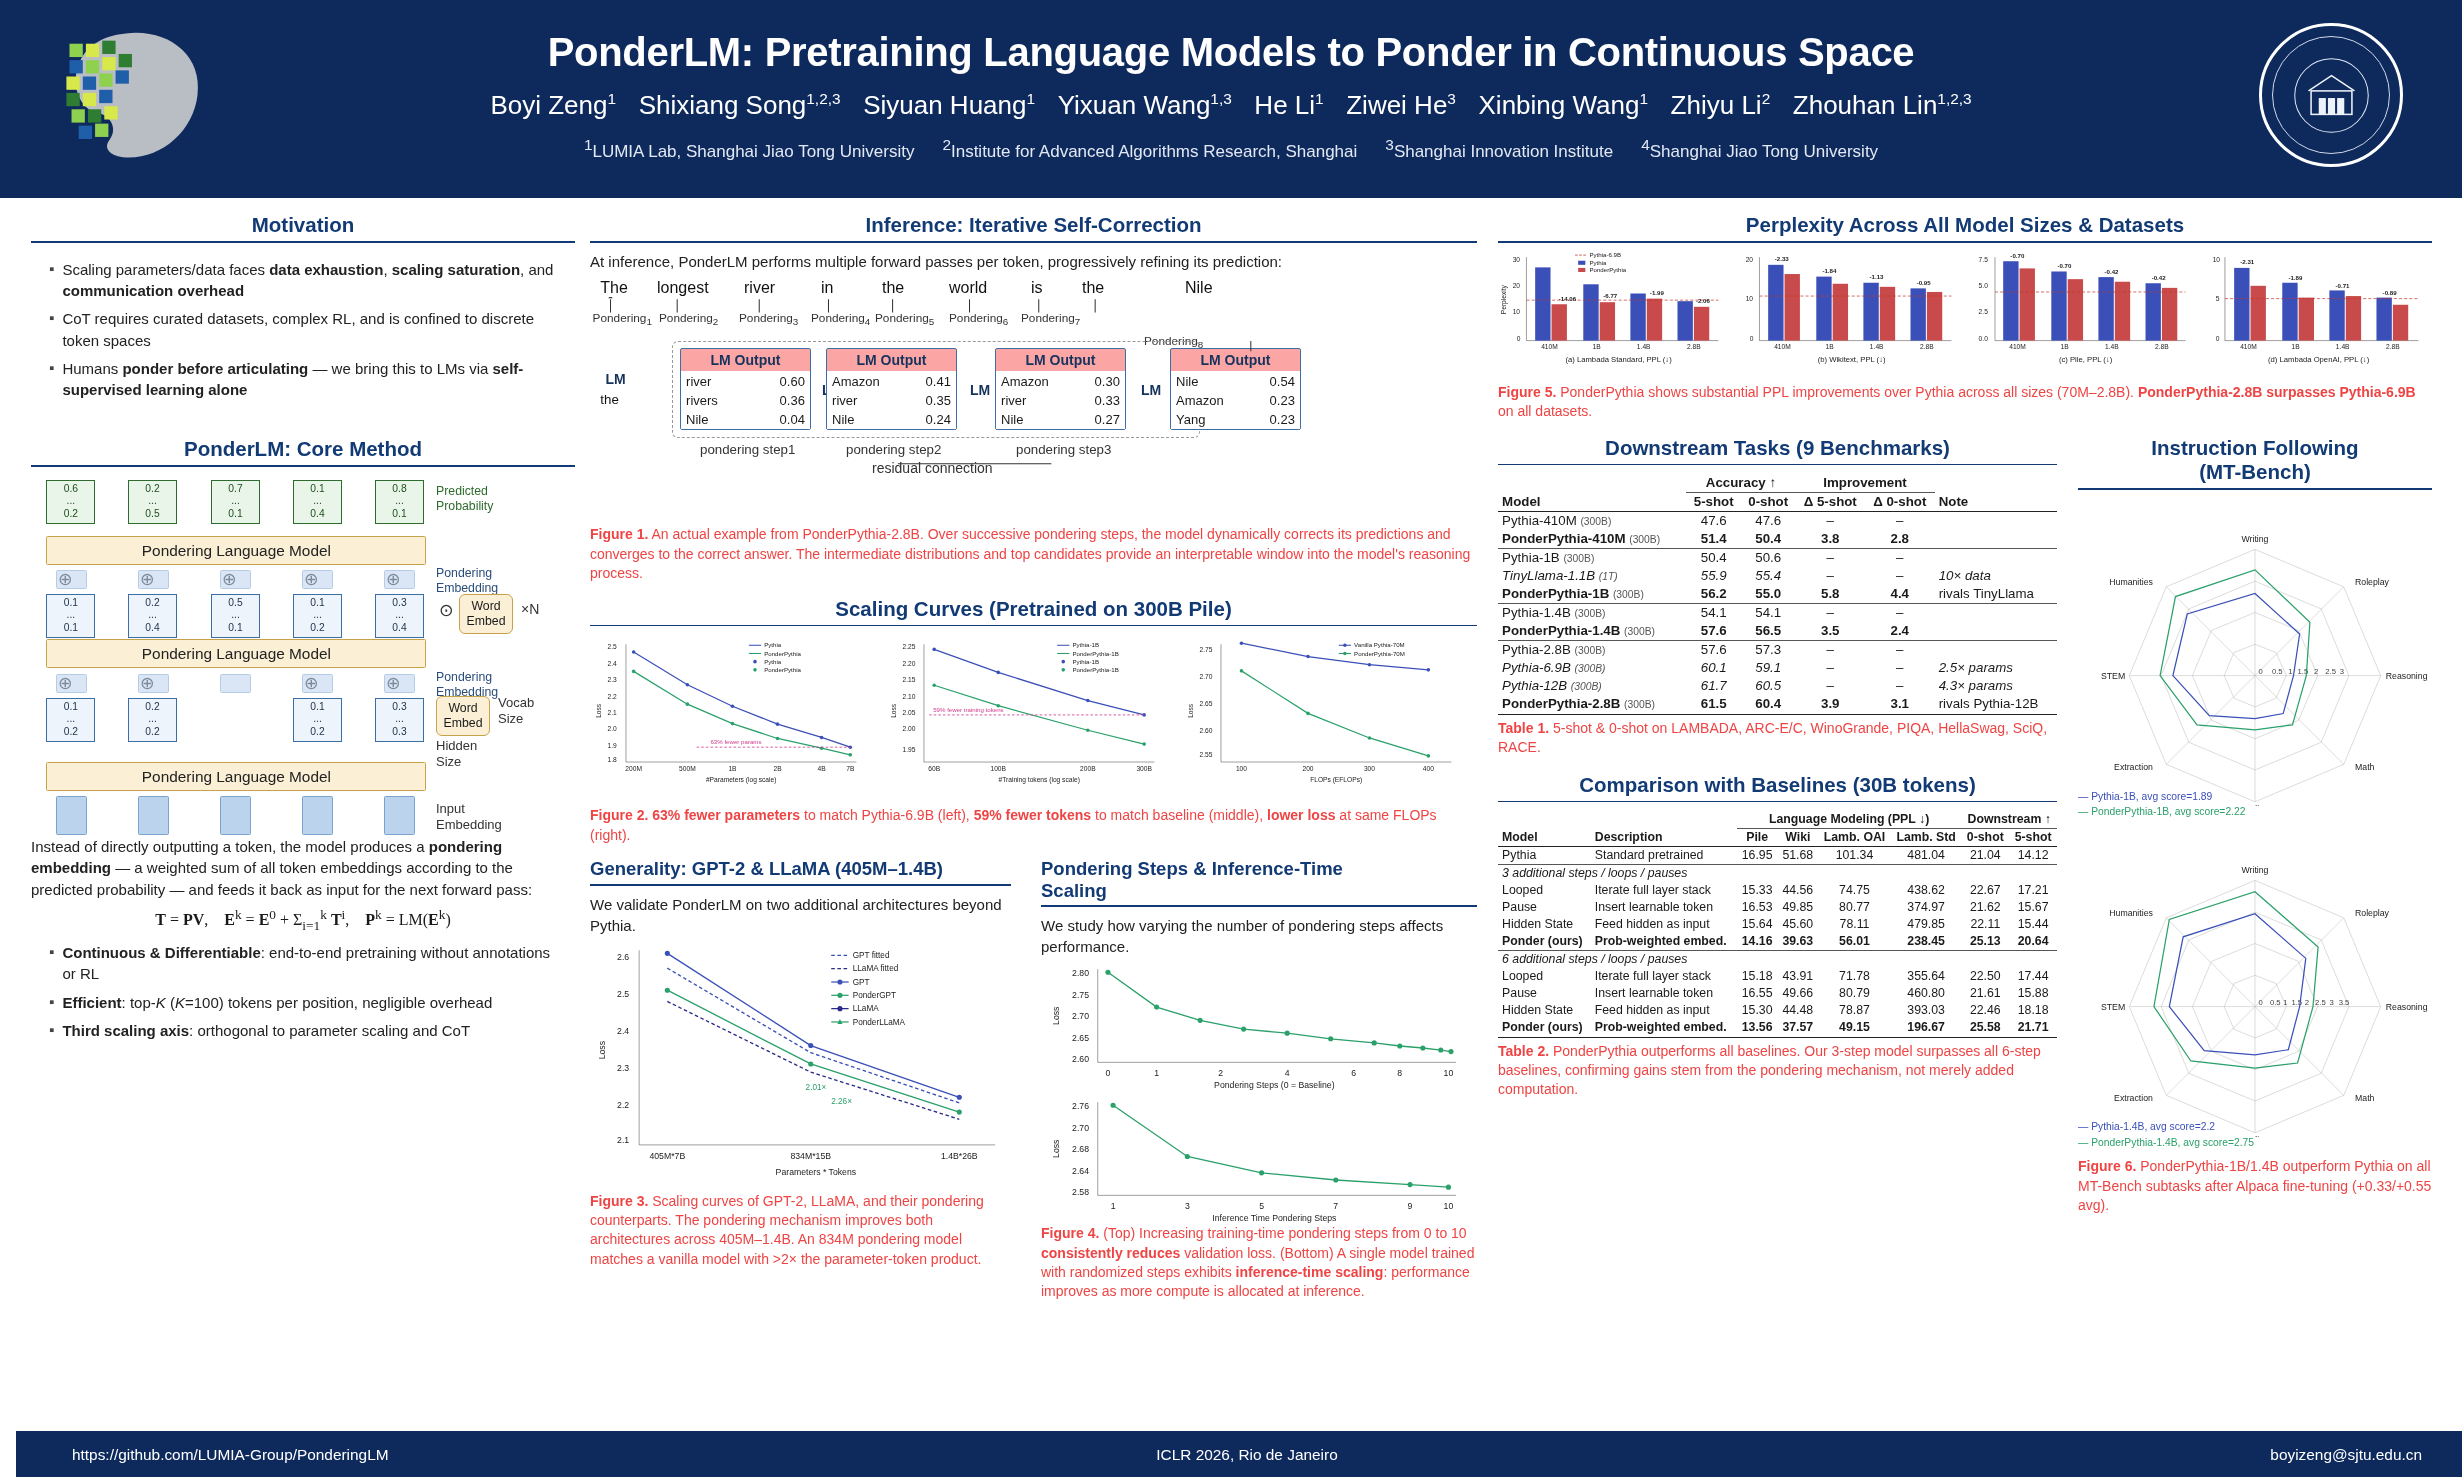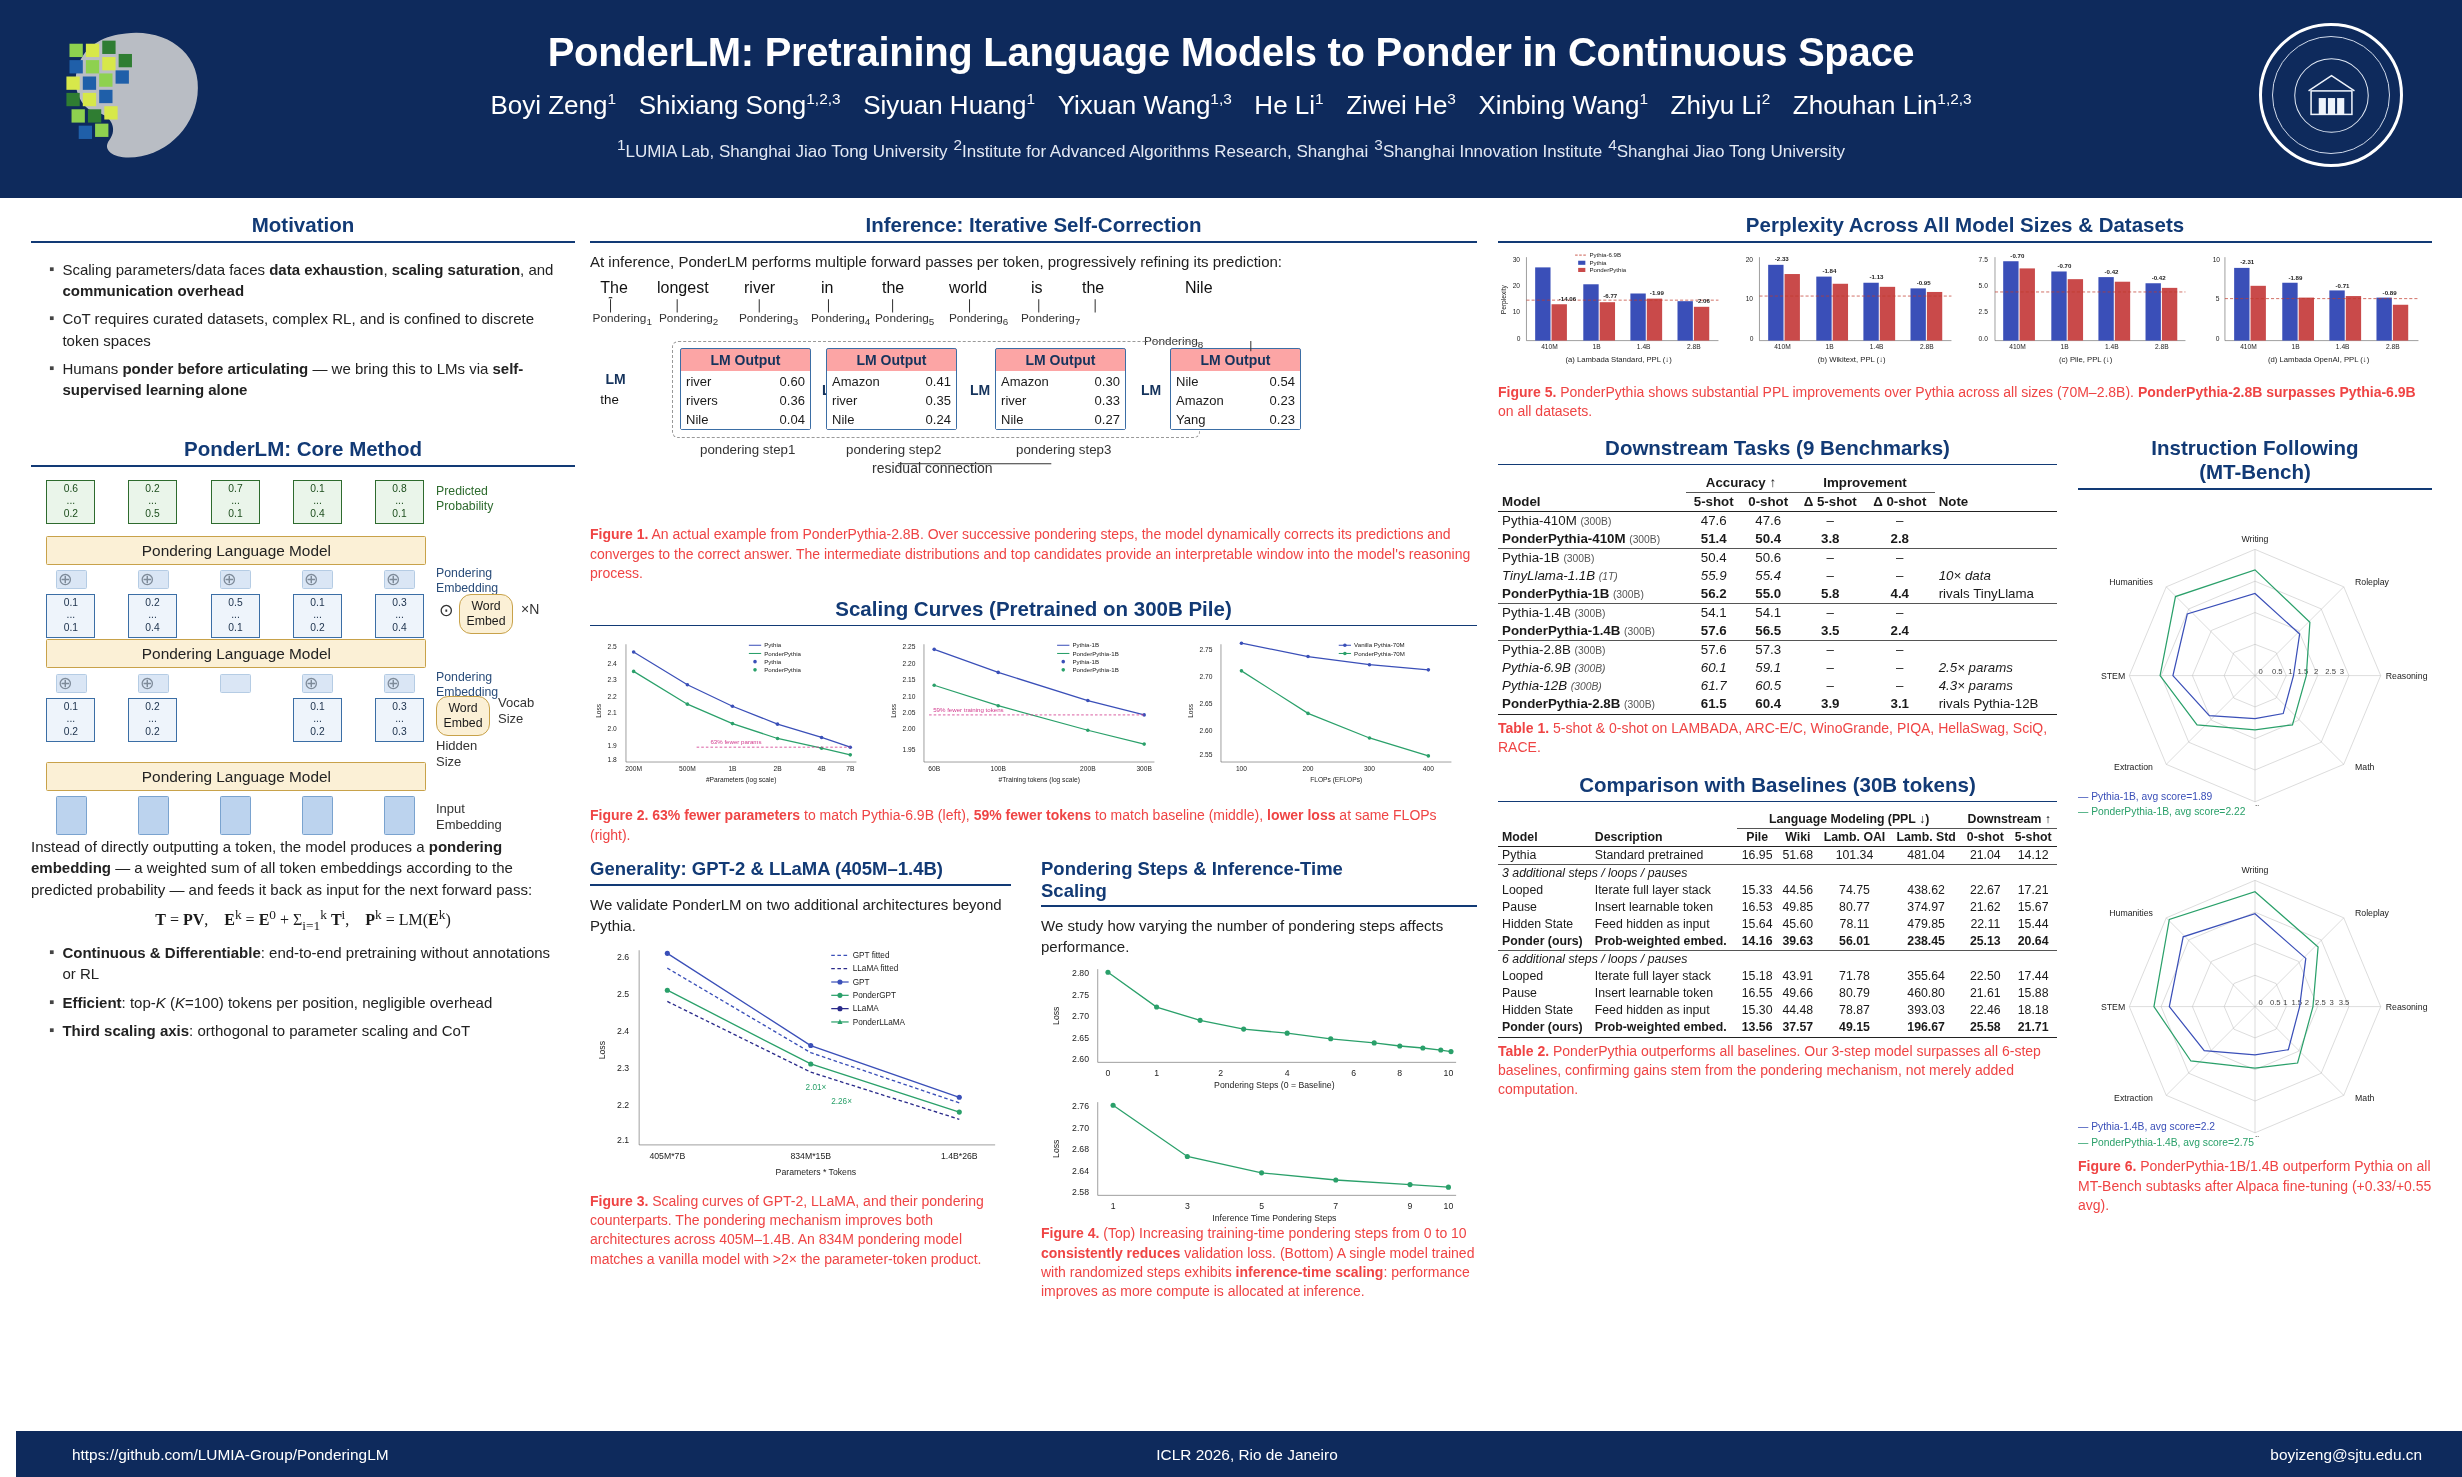--- a/index.html
+++ b/index.html
@@ -43,21 +43,21 @@
   .authors {
     position:absolute; left:0; top:90px; width:2462px; text-align:center;
     font-size:26px;
   }
   .authors span.a { margin:0 11.3px; }
   .authors sup, .affils sup { font-size:15.4px; }
   .affils {
     position:absolute; left:0; top:136px; width:2462px; text-align:center;
     font-size:17px; color:#e3e9f4;
   }
-  .affils span.af { margin:0 3px; }
+  .affils span.af { margin:0 14px; }
 
   
   .footer {
     position:absolute; left:16px; top:1431px; width:2462px; height:46px;
     background:#0e2a5c; color:#fff; font-size:15.4px;
   }
   .footer .fl { position:absolute; left:56px; top:15.4px; }
   .footer .fc { position:absolute; left:0; width:2462px; text-align:center; top:15.4px; }
   .footer .fr { position:absolute; right:56px; top:15.4px; }
 
@@ -92,21 +92,21 @@
     position:absolute; border:1px solid #c8a24a; background:#fbf0d6;
     text-align:center; font-size:15.4px; color:#222; padding:4.6px 0; border-radius:1.5px;
   }
   .tokbox { position:absolute; width:31px; height:39px; background:#bcd3ee; border:1px solid #7aa3cf; border-radius:1.5px;}
   .midbox { position:absolute; width:49px; border:1px solid #3b6ea5; background:#eef4fb; font-size:10.3px; text-align:center;color:#20354f;padding:1.5px 0;line-height:1.25;}
   .lbl { position:absolute; font-size:12.3px; color:#2e6b2e; }
   .lbl-blue{ position:absolute; font-size:12.3px; color:#2a4d7a; }
   .lbl-gray{ position:absolute; font-size:12.3px; color:#333; }
   .wordembed {
     position:absolute; border:1px solid #c8a24a; background:#fbf0d6;
-    font-size:12.3px; text-align:center; padding:4.1px 3.1px; border-radius:12px;
+    font-size:12.3px; text-align:center; padding:4.1px 3.1px; border-radius:6px;
   }
   .oplus { position:absolute; font-size:17.4px; color:#333; }
 
   
   .inf-fig { position:relative; width:887px; height:241px; border:0; }
   .tok { position:absolute; font-size:16px; color:#111; }
   .pond { position:absolute; font-size:11.8px; color:#333; }
   .lmout {
     position:absolute; width:131px; border:1px solid #3b6ea5; background:#fca5a5; border-radius:2.1px;
   }

